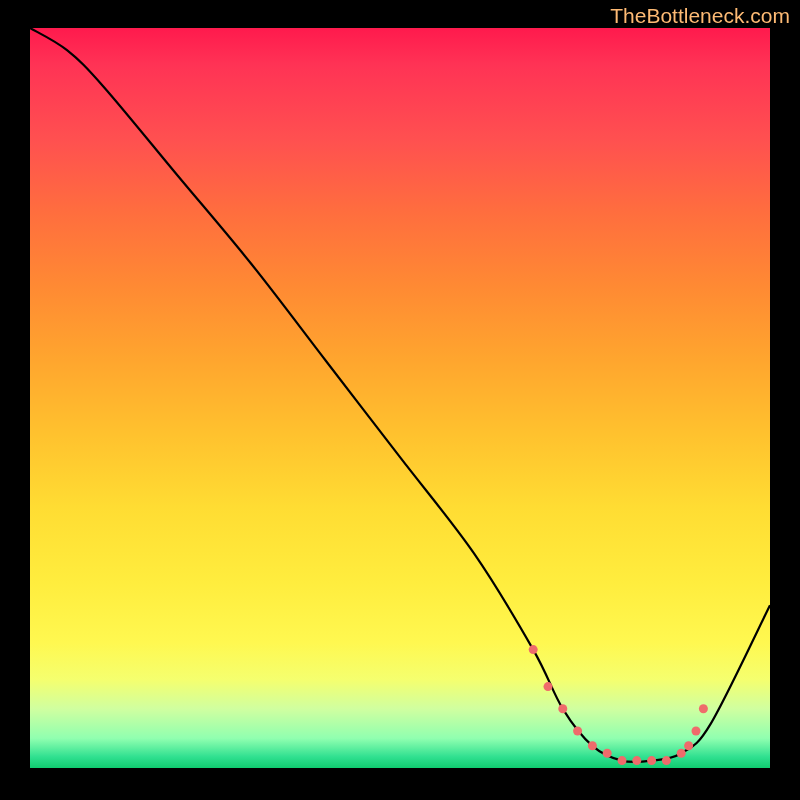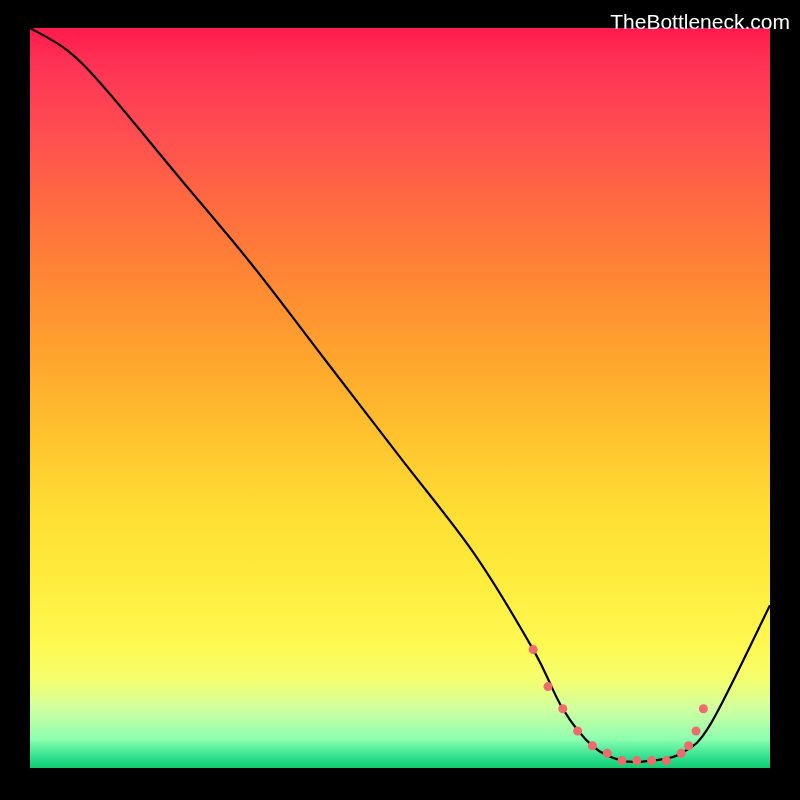--- a/index.html
+++ b/index.html
@@ -13,23 +13,23 @@
   }
   .chart-container {
     position: absolute;
     top: 0;
     left: 0;
     width: 800px;
     height: 800px;
   }
   .watermark {
     position: absolute;
-    top: 10px;
+    top: 4px;
     right: 10px;
-    color: #ffffff;
+    color: #fdba74;
     font-size: 21px;
     font-weight: normal;
     z-index: 10;
   }
   .plot-area {
     position: absolute;
     top: 28px;
     left: 30px;
     width: 740px;
     height: 740px;

